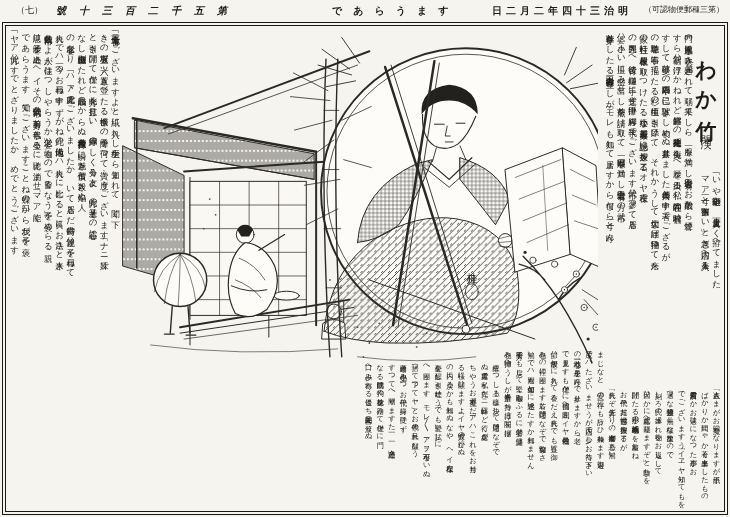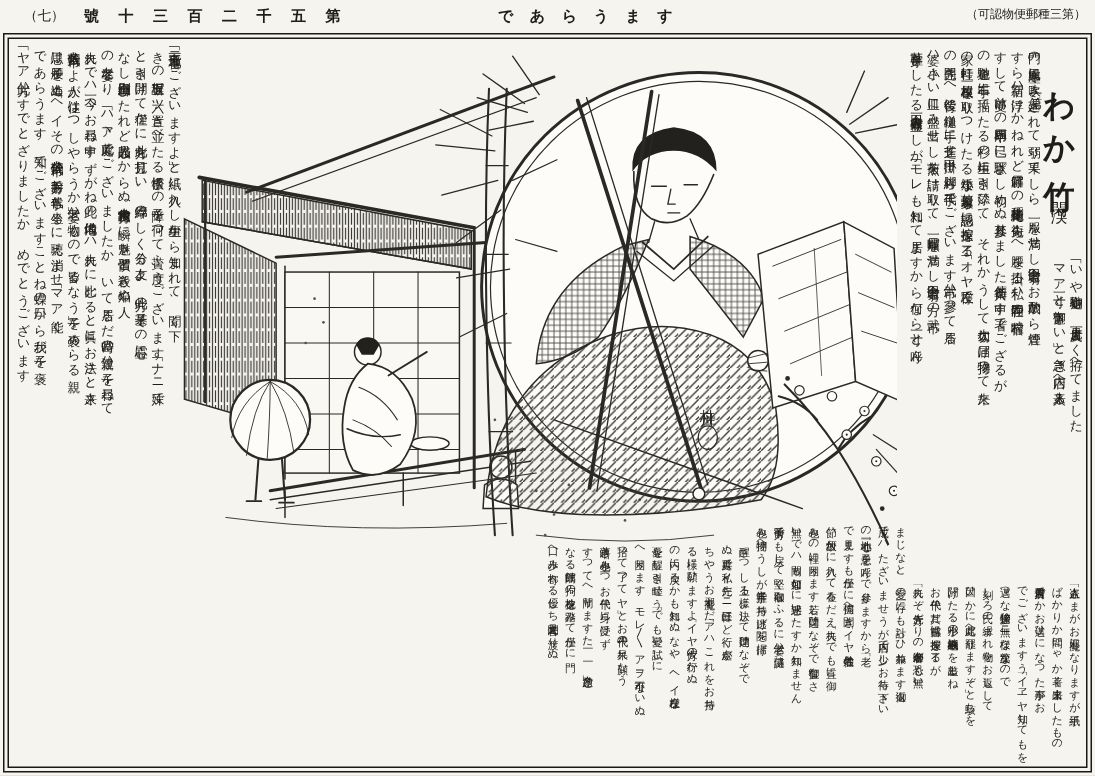--- a/index.html
+++ b/index.html
@@ -5,21 +5,21 @@
   html,body{margin:0;padding:0;background:#d8d5cd;}
   .page{
     position:relative;width:730px;height:517px;overflow:hidden;
     background:#f6f4ee;color:#1f1d1a;
     font-family:"DejaVu Serif","Liberation Serif",serif;
   }
   
   .header{position:absolute;top:0;left:0;width:730px;height:22px;font-size:10px;}
   .header span{position:absolute;top:4px;white-space:nowrap;}
   .h-page{left:16px;font-size:9px;}
-  .h-issue{left:56px;letter-spacing:13px;font-weight:bold;}
+  .h-issue{left:56px;letter-spacing:13px;font-weight:bold;font-style:italic;}
   .h-paper{left:332px;letter-spacing:11px;font-weight:bold;}
   .h-date{left:492px;letter-spacing:4px;font-weight:bold;}
   .h-permit{right:6px;font-size:8px;}
   
   .frame{position:absolute;top:22px;left:2px;right:2px;bottom:2px;border:4px double #1a1915;}
   .inner{position:absolute;inset:0;}
   
   .vtext{writing-mode:vertical-rl;text-orientation:upright;overflow:hidden;}
   .tcol{line-height:11.2px;font-size:8.5px;letter-spacing:0.4px;white-space:nowrap;overflow:hidden;}
   .tcol-sm{line-height:11.6px;font-size:7.2px;letter-spacing:0.2px;white-space:nowrap;overflow:hidden;}
@@ -47,20 +47,21 @@
 </style>
 </head>
 <body>
 
 <div class="page">
 
   <div class="header">
     <span class="h-page">（七）</span>
     <span class="h-issue">號十三百二千五第</span>
     <span class="h-paper">であらうます</span>
+    <span class="h-date">日二月二年四十三治明</span>
     <span class="h-permit">（可認物便郵種三第）</span>
   </div>
 
   <div class="frame">
     <div class="inner">
 
       <div class="upper">
 
         <div class="left-block vtext">
             <div class="tcol">「二百十五番地でございますよ」と紙に入れし生垣から知まれて、聞く下</div>

